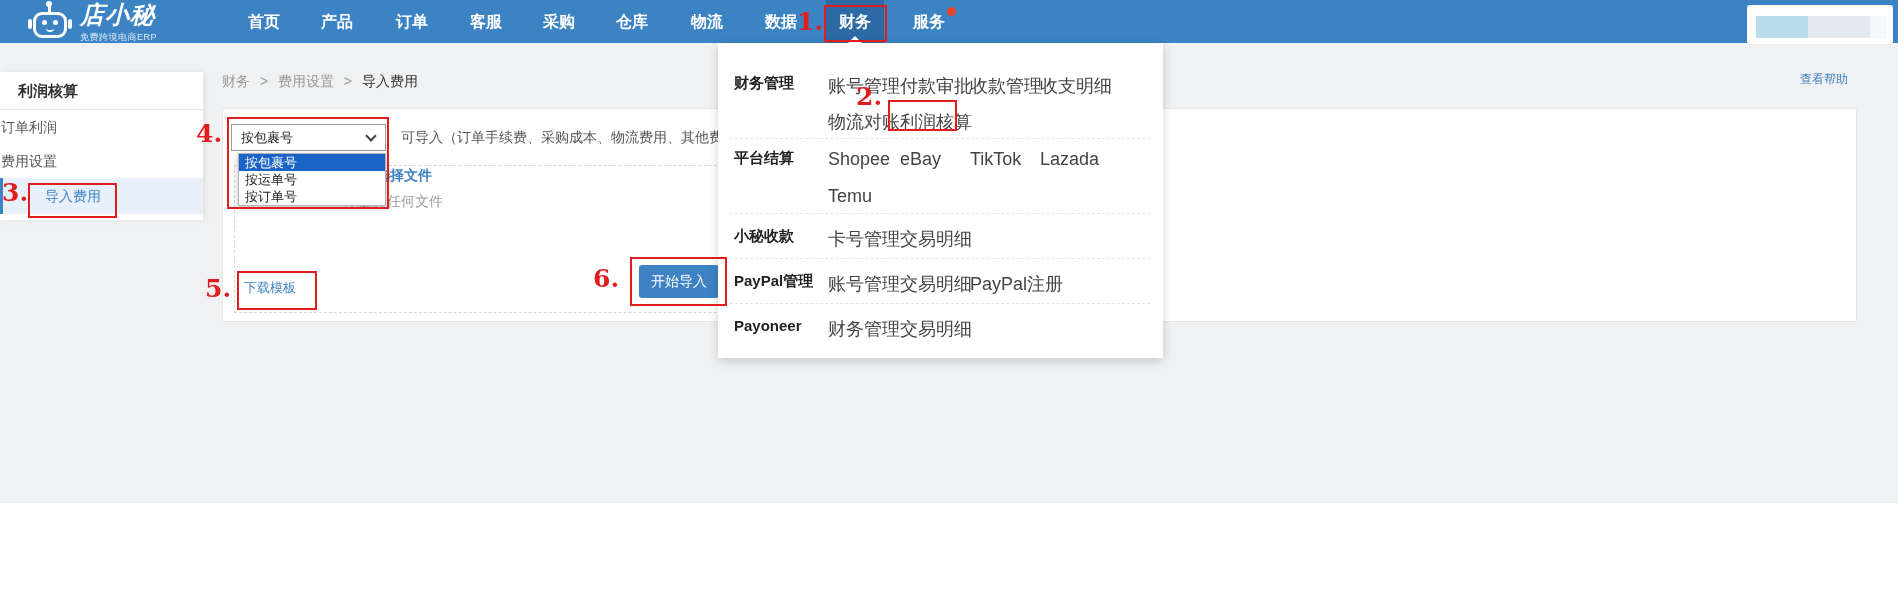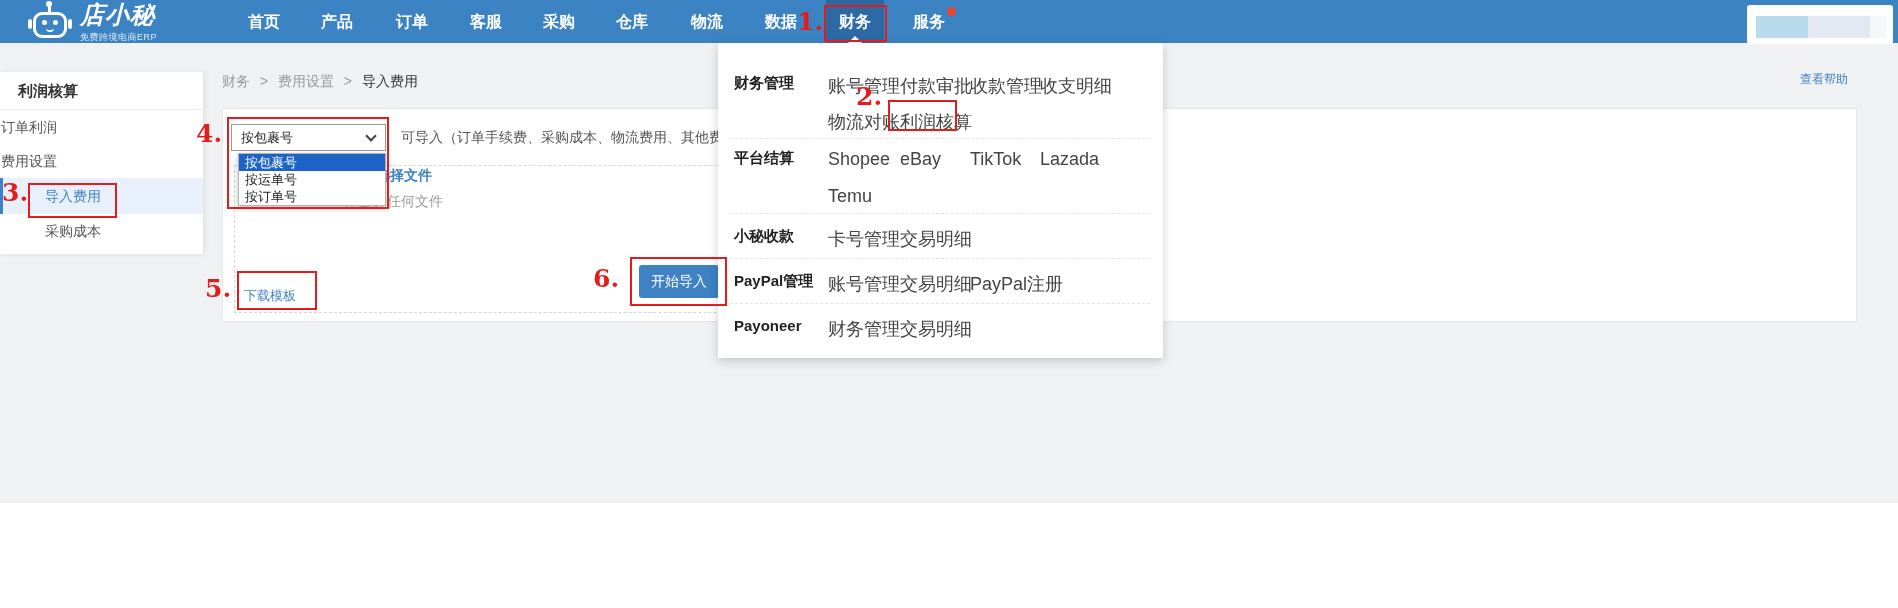--- a/index.html
+++ b/index.html
@@ -62,21 +62,21 @@
              box-shadow:0 2px 6px rgba(0,0,0,.25); z-index:30; }
   .option { height:17px; line-height:17px; font-size:13px; padding-left:6px; color:#222; cursor:pointer; }
   .option.selected { background:#1b63c7; color:#fff; }
 
   .hint { position:absolute; left:178px; top:20px; font-size:14px; color:#555; white-space:nowrap; }
 
   .upload-col { position:absolute; left:31px; top:58px; width:280px; text-align:center; }
   .upload-link { display:inline-flex; align-items:center; gap:5px; font-size:14px; font-weight:bold; color:#3e82c4; cursor:pointer; }
   .no-file { margin-top:5px; font-size:14px; color:#9b9b9b; }
 
-  .download-link { position:absolute; left:21px; top:178px; font-size:13px; color:#3e82c4; cursor:pointer; }
+  .download-link { position:absolute; left:21px; top:170px; font-size:13px; color:#3e82c4; cursor:pointer; }
   .start-btn { position:absolute; left:416px; top:156px; width:80px; height:33px; background:#3e82c4; color:#fff;
                font-size:14px; border:none; border-radius:3px; cursor:pointer; }
 
   
   .note { position:absolute; left:222px; top:343px; display:flex; align-items:center; z-index:3; }
   .note-badge { background:#2ba093; color:#fff; font-size:13px; padding:2px 8px 3px; }
   .note-text { margin-left:12px; font-size:13px; color:#999; }
 
   
   .menu-panel { position:absolute; left:718px; top:43px; width:445px; height:315px; background:#fff;
@@ -134,21 +134,20 @@
       <div class="b3"></div>
     </div>
   </div>
   <div class="nav-dot"></div>
 
   <aside class="sidebar">
     <div class="sidebar-title">利润核算</div>
     <div class="side-item">订单利润</div>
     <div class="side-item">费用设置</div>
     <div class="side-item selected">导入费用</div>
-    <div class="side-item indent">采购成本</div>
   </aside>
 
   <div class="breadcrumb">
     <span class="crumb">财务</span>
     <span class="sep">&gt;</span>
     <span class="crumb">费用设置</span>
     <span class="sep">&gt;</span>
     <span class="current">导入费用</span>
   </div>
   <a class="help-link">查看帮助</a>

